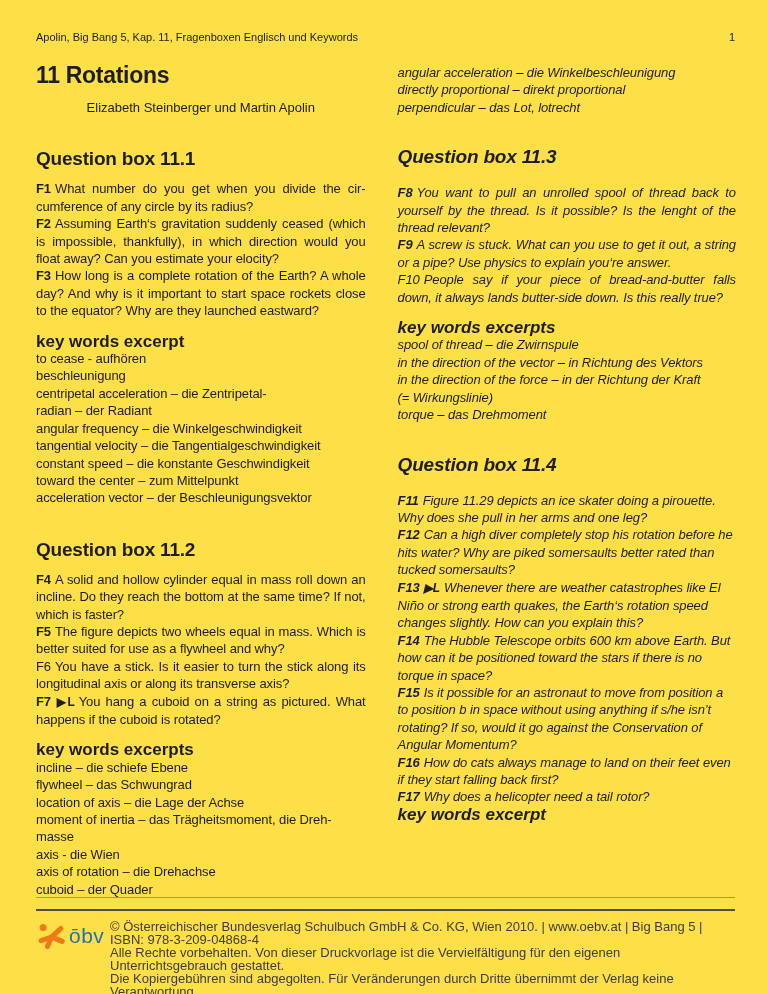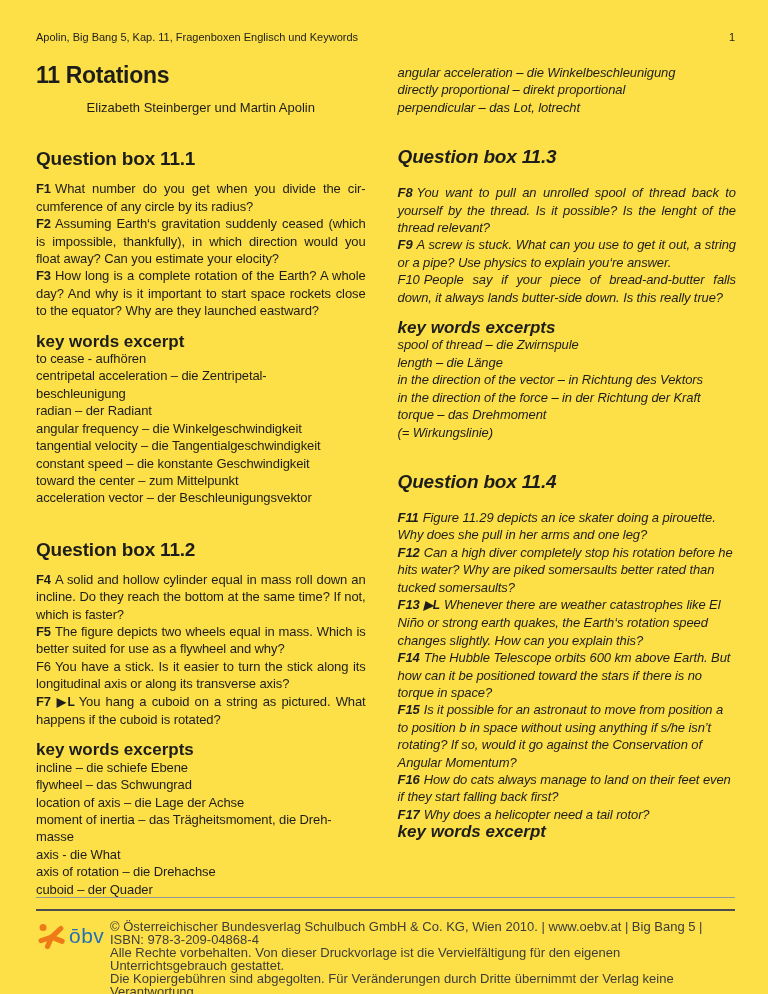--- a/index.html
+++ b/index.html
@@ -57,67 +57,66 @@
       <h1 class="doc-title">11 Rotations</h1>
       <div class="authors">Elizabeth Steinberger und Martin Apolin</div>
 
       <section class="box-left-1">
         <h2 class="qb-heading">Question box 11.1</h2>
         <p class="q"><b class="q-label">F1</b><span>What number do you get when you divide the cir­cumference of any circle by its radius?</span></p>
         <p class="q"><b class="q-label">F2</b><span>Assuming Earth‘s gravitation suddenly ceased (which is impossible, thankfully), in which direction would you float away? Can you estimate your elocity?</span></p>
         <p class="q"><b class="q-label">F3</b><span>How long is a complete rotation of the Earth? A whole day? And why is it important to start space rockets close to the equator? Why are they launched eastward?</span></p>
         <div class="kw-heading">key words excerpt</div>
         <div class="kw">to cease - aufhören</div>
+        <div class="kw">beschleunigung</div>
         <div class="kw">centripetal acceleration – die Zentripetal-</div>
-        <div class="kw">beschleunigung</div>
         <div class="kw">radian – der Radiant</div>
         <div class="kw">angular frequency – die Winkelgeschwindigkeit</div>
         <div class="kw">tangential velocity – die Tangentialgeschwindigkeit</div>
         <div class="kw">constant speed – die konstante Geschwindigkeit</div>
         <div class="kw">toward the center – zum Mittelpunkt</div>
         <div class="kw">acceleration vector – der Beschleunigungsvektor</div>
       </section>
 
       <section class="box-left-2">
         <h2 class="qb-heading">Question box 11.2</h2>
         <p class="q"><b class="q-label">F4</b><span>A solid and hollow cylinder equal in mass roll down an incline. Do they reach the bottom at the same time? If not, which is faster?</span></p>
         <p class="q"><b class="q-label">F5</b><span>The figure depicts two wheels equal in mass. Which is better suited for use as a flywheel and why?</span></p>
         <p class="q"><b class="q-label plain">F6</b><span>You have a stick. Is it easier to turn the stick along its longitudinal axis or along its transverse axis?</span></p>
         <p class="q"><b class="q-label">F7</b><b class="q-marker">▶L</b><span>You hang a cuboid on a string as pictured. What happens if the cuboid is rotated?</span></p>
         <div class="kw-heading">key words excerpts</div>
         <div class="kw">incline – die schiefe Ebene</div>
         <div class="kw">flywheel – das Schwungrad</div>
         <div class="kw">location of axis – die Lage der Achse</div>
         <div class="kw">moment of inertia – das Trägheitsmoment, die Dreh-</div>
         <div class="kw">masse</div>
-        <div class="kw">axis - die What</div>
+        <div class="kw">axis - die Wien</div>
         <div class="kw">axis of rotation – die Drehachse</div>
         <div class="kw">cuboid – der Quader</div>
       </section>
     </div>
 
     <div class="col-right">
       <div style="margin-top:4px;">
         <div class="kw">angular acceleration – die Winkelbeschleunigung</div>
         <div class="kw">directly proportional – direkt proportional</div>
         <div class="kw">perpendicular – das Lot, lotrecht</div>
       </div>
 
       <section class="box-right-3">
         <h2 class="qb-heading">Question box 11.3</h2>
         <p class="q"><b class="q-label">F8</b><span>You want to pull an unrolled spool of thread back to yourself by the thread. Is it possible? Is the lenght of the thread relevant?</span></p>
         <p class="q"><b class="q-label">F9</b><span>A screw is stuck. What can you use to get it out, a string or a pipe? Use physics to explain you‘re answer.</span></p>
         <p class="q"><b class="q-label plain">F10</b><span>People say if your piece of bread-and-butter falls down, it always lands butter-side down. Is this really true?</span></p>
         <div class="kw-heading">key words excerpts</div>
         <div class="kw">spool of thread – die Zwirnspule</div>
-        <div class="kw">length – die Länge</div>
         <div class="kw">in the direction of the vector – in Richtung des Vektors</div>
         <div class="kw">in the direction of the force – in der Richtung der Kraft</div>
+        <div class="kw">(= Wirkungslinie)</div>
         <div class="kw">torque – das Drehmoment</div>
-        <div class="kw">(= Wirkungslinie)</div>
       </section>
 
       <section class="box-left-4">
         <h2 class="qb-heading">Question box 11.4</h2>
         <p class="q ragged"><b class="q-label">F11</b><span>Figure 11.29 depicts an ice skater doing a pirou­ette. Why does she pull in her arms and one leg?</span></p>
         <p class="q ragged"><b class="q-label">F12</b><span>Can a high diver completely stop his rotation be­fore he hits water? Why are piked somersaults better rated than tucked somersaults?</span></p>
         <p class="q ragged"><b class="q-label">F13</b><b class="q-marker">▶L</b><span>Whenever there are weather catastrophes like El Niño or strong earth quakes, the Earth‘s rotation speed changes slightly. How can you explain this?</span></p>
         <p class="q ragged"><b class="q-label">F14</b><span>The Hubble Telescope orbits 600 km above Earth. But how can it be positioned toward the stars if there is no torque in space?</span></p>
         <p class="q ragged"><b class="q-label">F15</b><span>Is it possible for an astronaut to move from position a to position b in space without using anything if s/he isn’t rotating? If so, would it go against the Conserva­tion of Angular Momentum?</span></p>
         <p class="q ragged"><b class="q-label">F16</b><span>How do cats always manage to land on their feet even if they start falling back first?</span></p>

